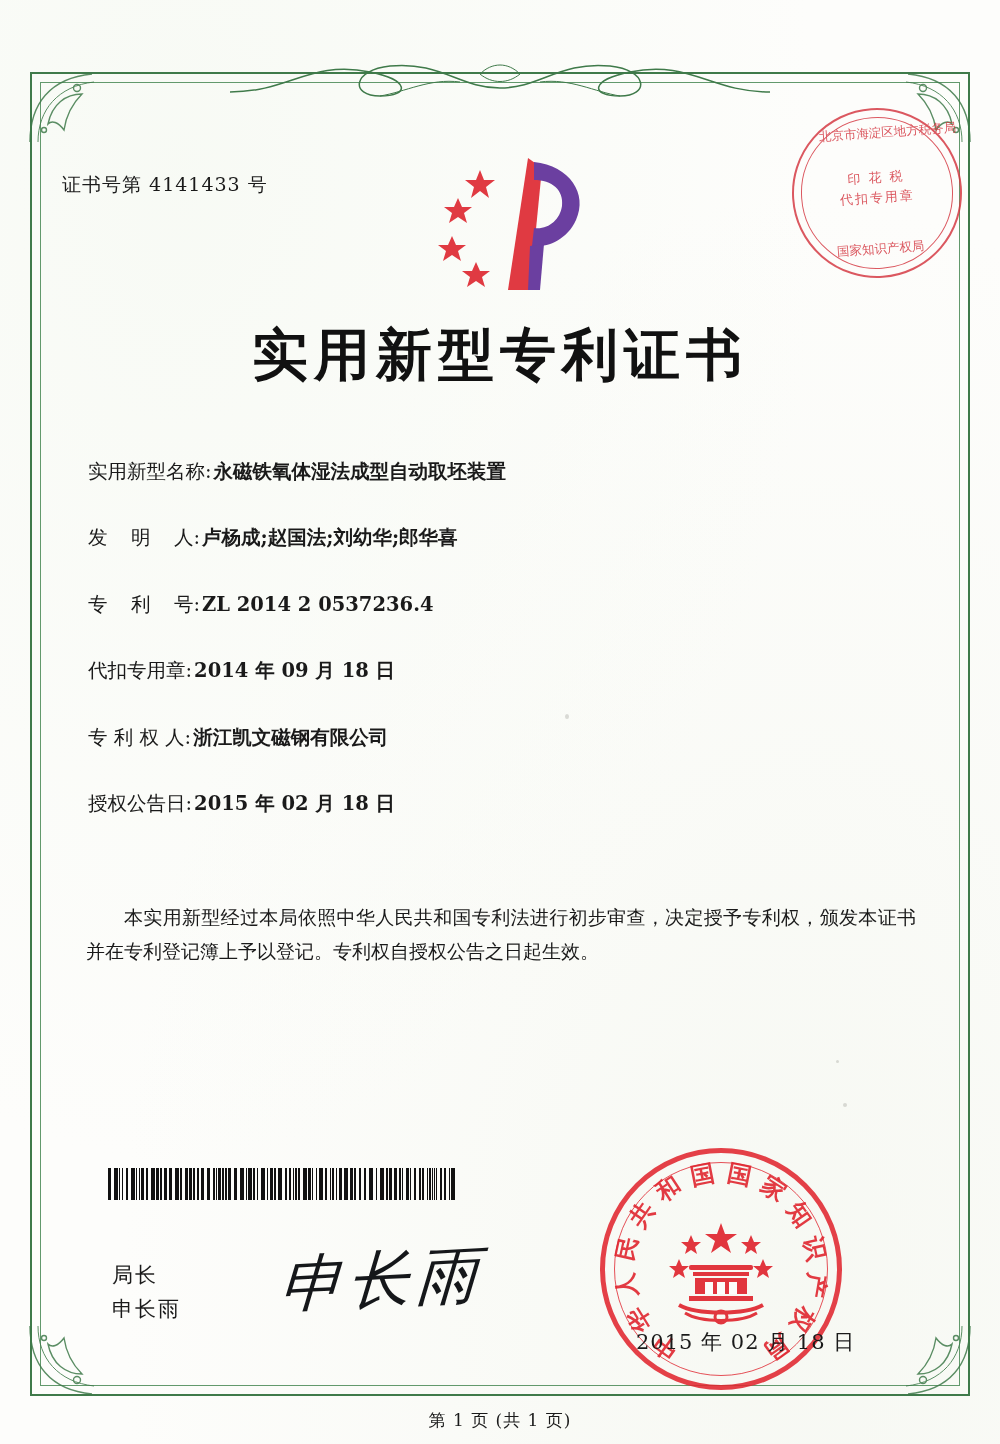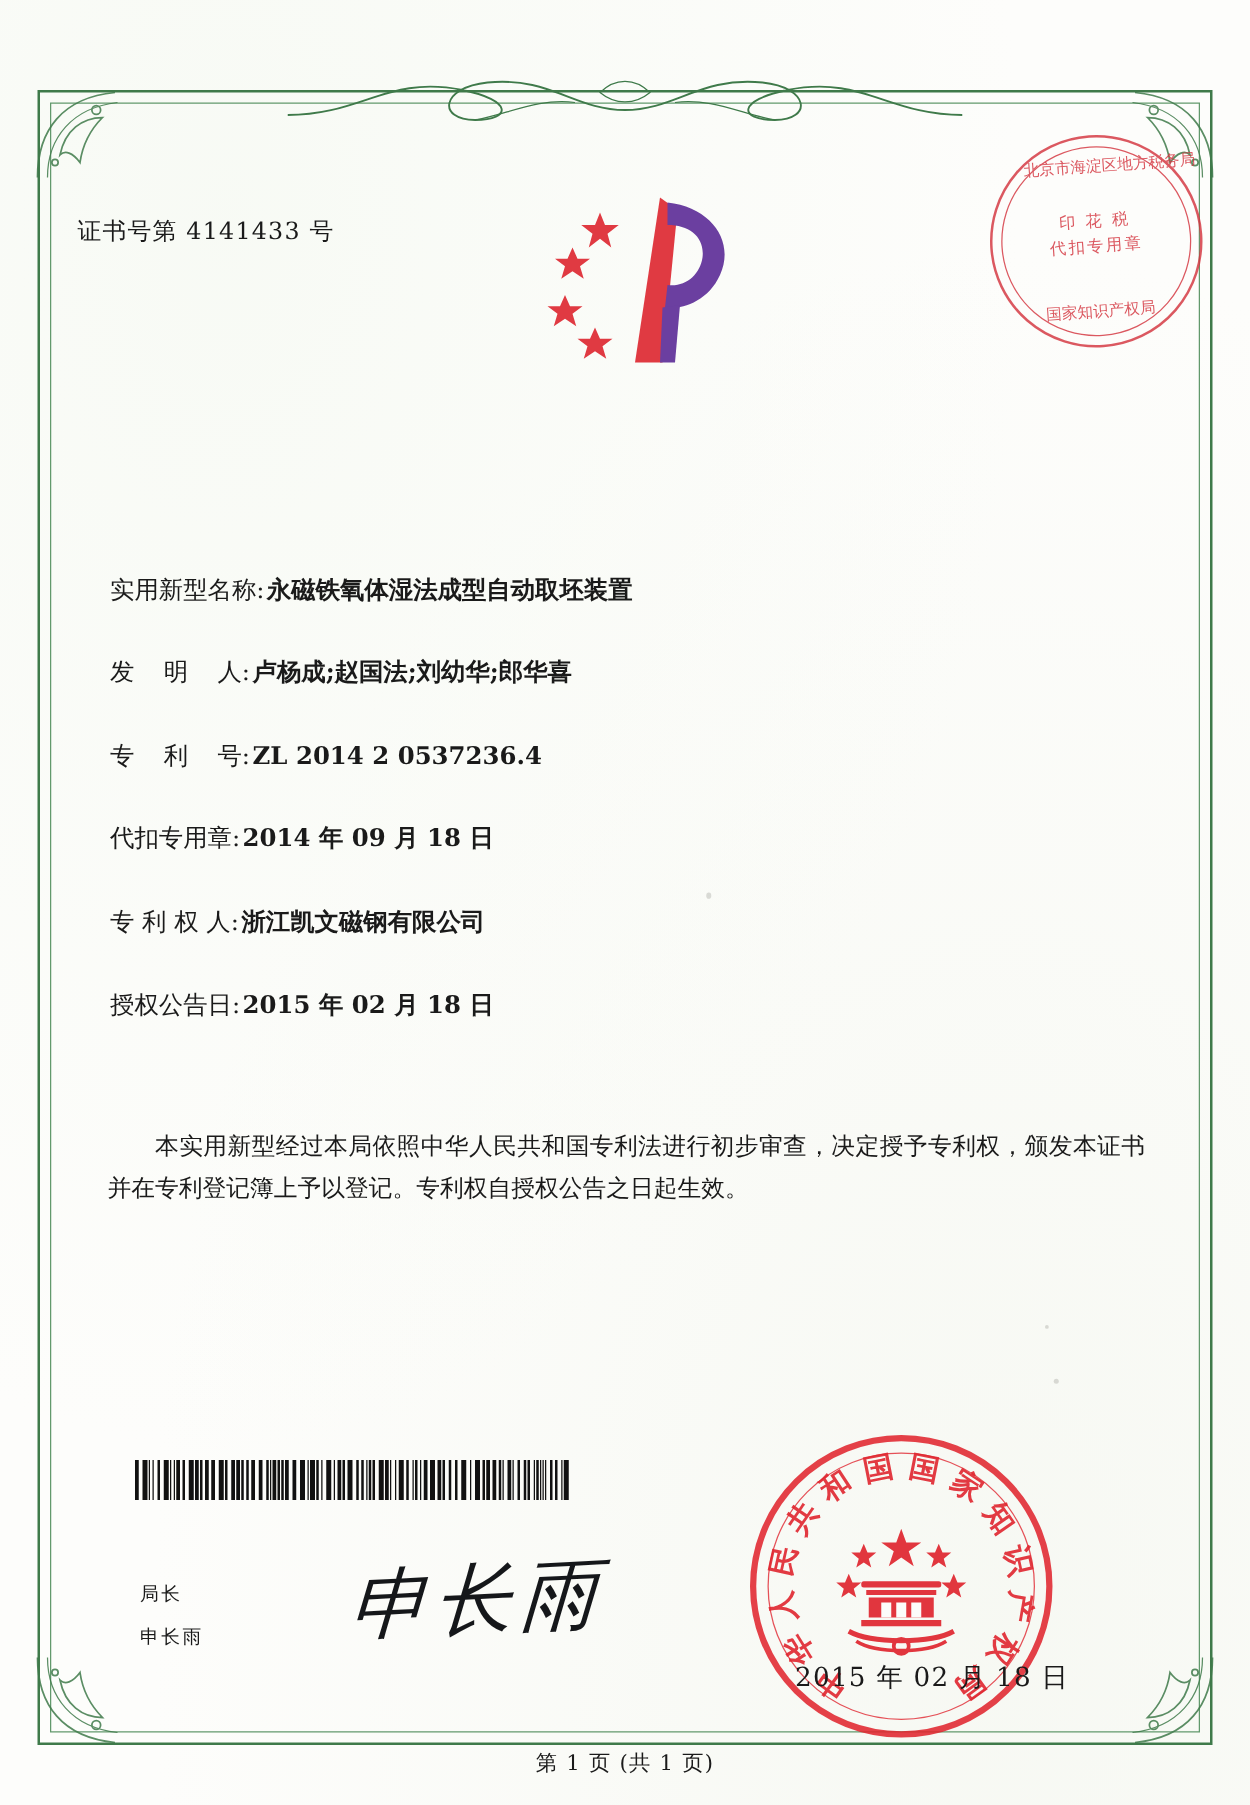--- a/index.html
+++ b/index.html
@@ -188,21 +188,21 @@
     display: block;
     background: #111;
     height: 100%;
   }
 
   
   .sig-label {
     position: absolute;
     left: 112px;
     top: 1258px;
-    font-size: 15px;
+    font-size: 21px;
     line-height: 34px;
     letter-spacing: 2px;
     font-family: "DejaVu Sans", "Liberation Sans", sans-serif;
   }
   .sig-hand {
     position: absolute;
     left: 280px;
     top: 1238px;
     font-size: 62px;
     color: #15171a;
@@ -264,21 +264,21 @@
     top: 1328px;
     font-size: 21px;
     letter-spacing: 1px;
     white-space: nowrap;
   }
 
   
   .footer {
     position: absolute;
     left: 0; right: 0;
-    bottom: 22px;
+    bottom: 12px;
     text-align: center;
     font-size: 17px;
     letter-spacing: 1px;
   }
 
   
   .blotch {
     position: absolute;
     border-radius: 50%;
     background: rgba(120,120,110,0.25);
@@ -366,20 +366,21 @@
     </div>
     <div class="mid">
       <div>印 花 税</div>
       <div>代扣专用章</div>
     </div>
     <div class="arc">
       <span style="transform:translate(-44px,48px)">国家知识产权局</span>
     </div>
   </div>
 
+  <div class="title">实用新型专利证书</div>
 
   <div class="fields">
 
     <div class="field">
       <span class="lbl">实用新型名称:</span>
       <span class="val">永磁铁氧体湿法成型自动取坯装置</span>
     </div>
 
     <div class="field">
       <span class="lbl spread">

